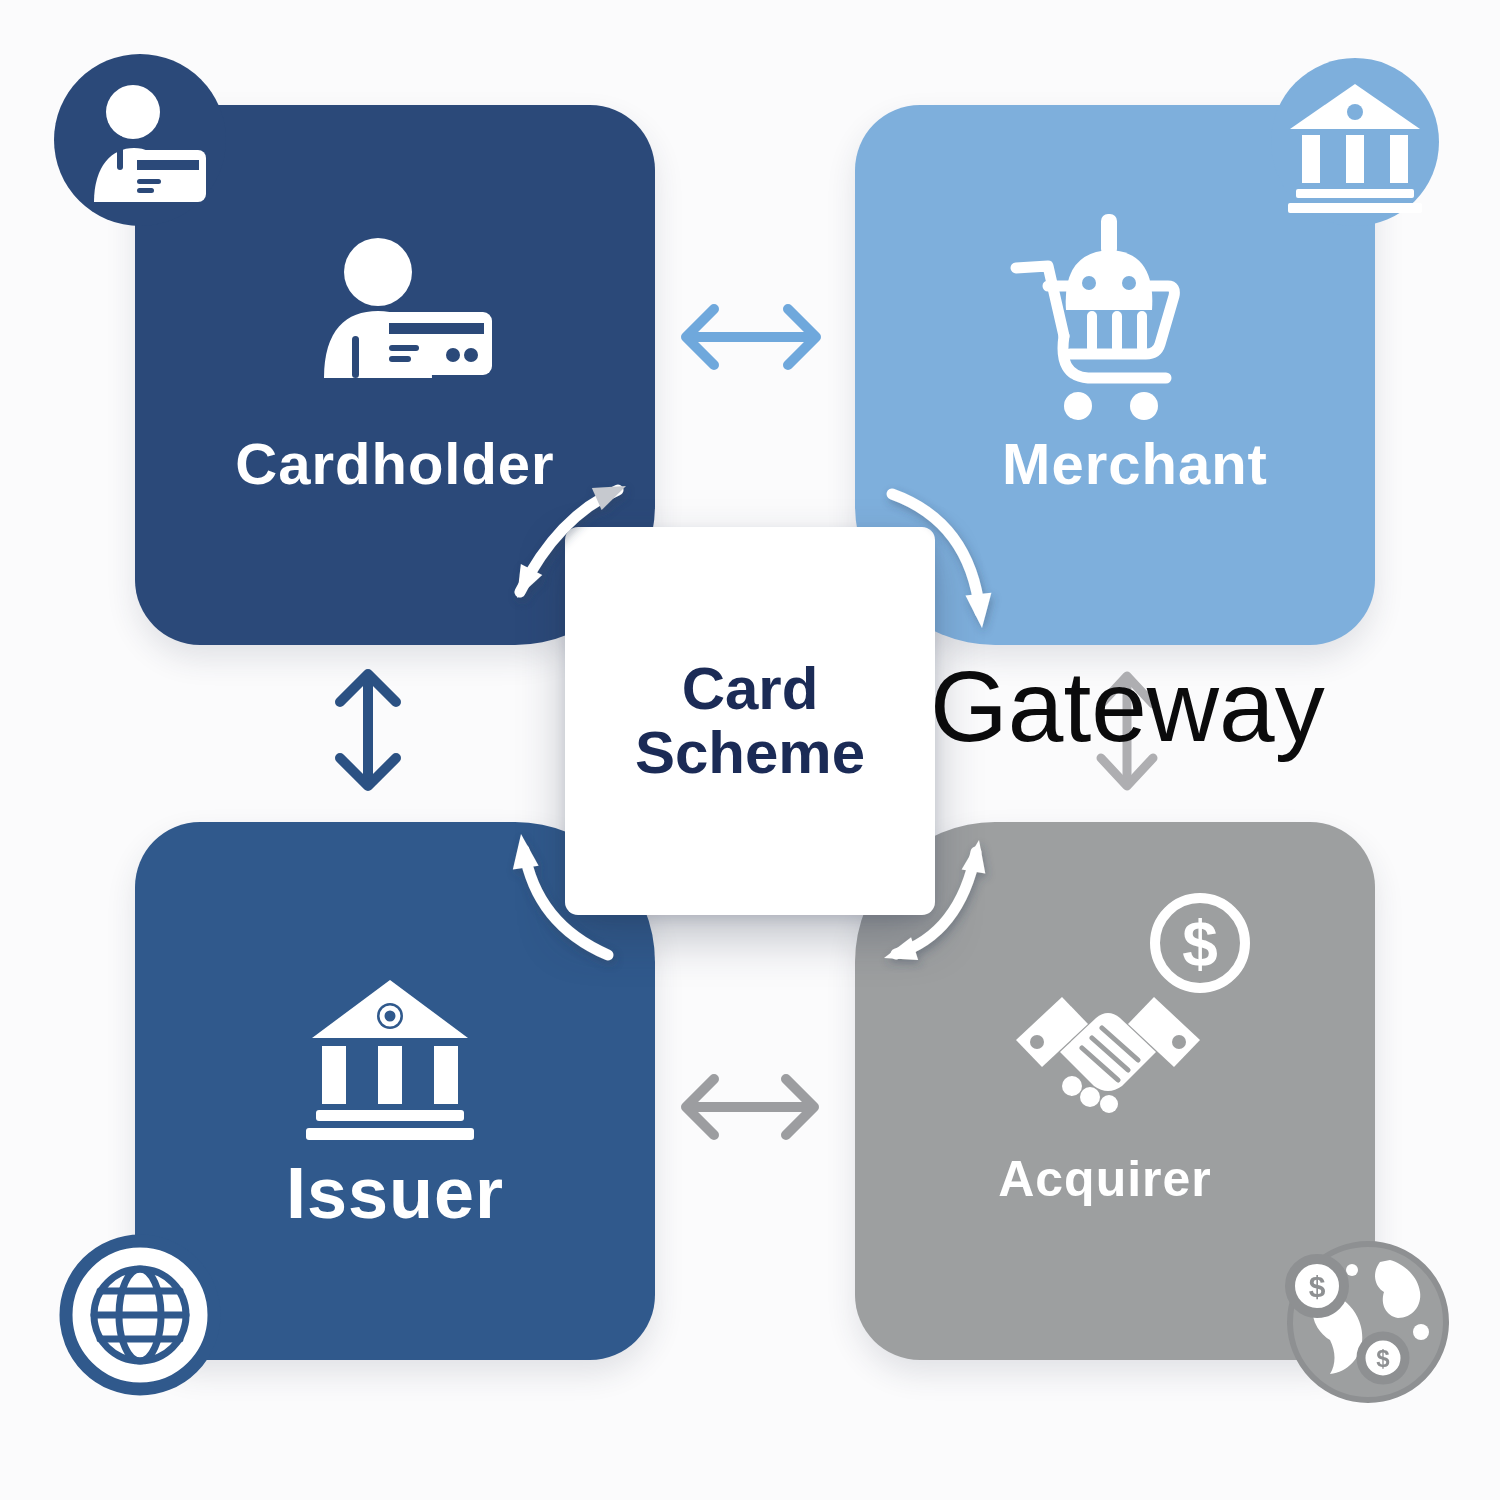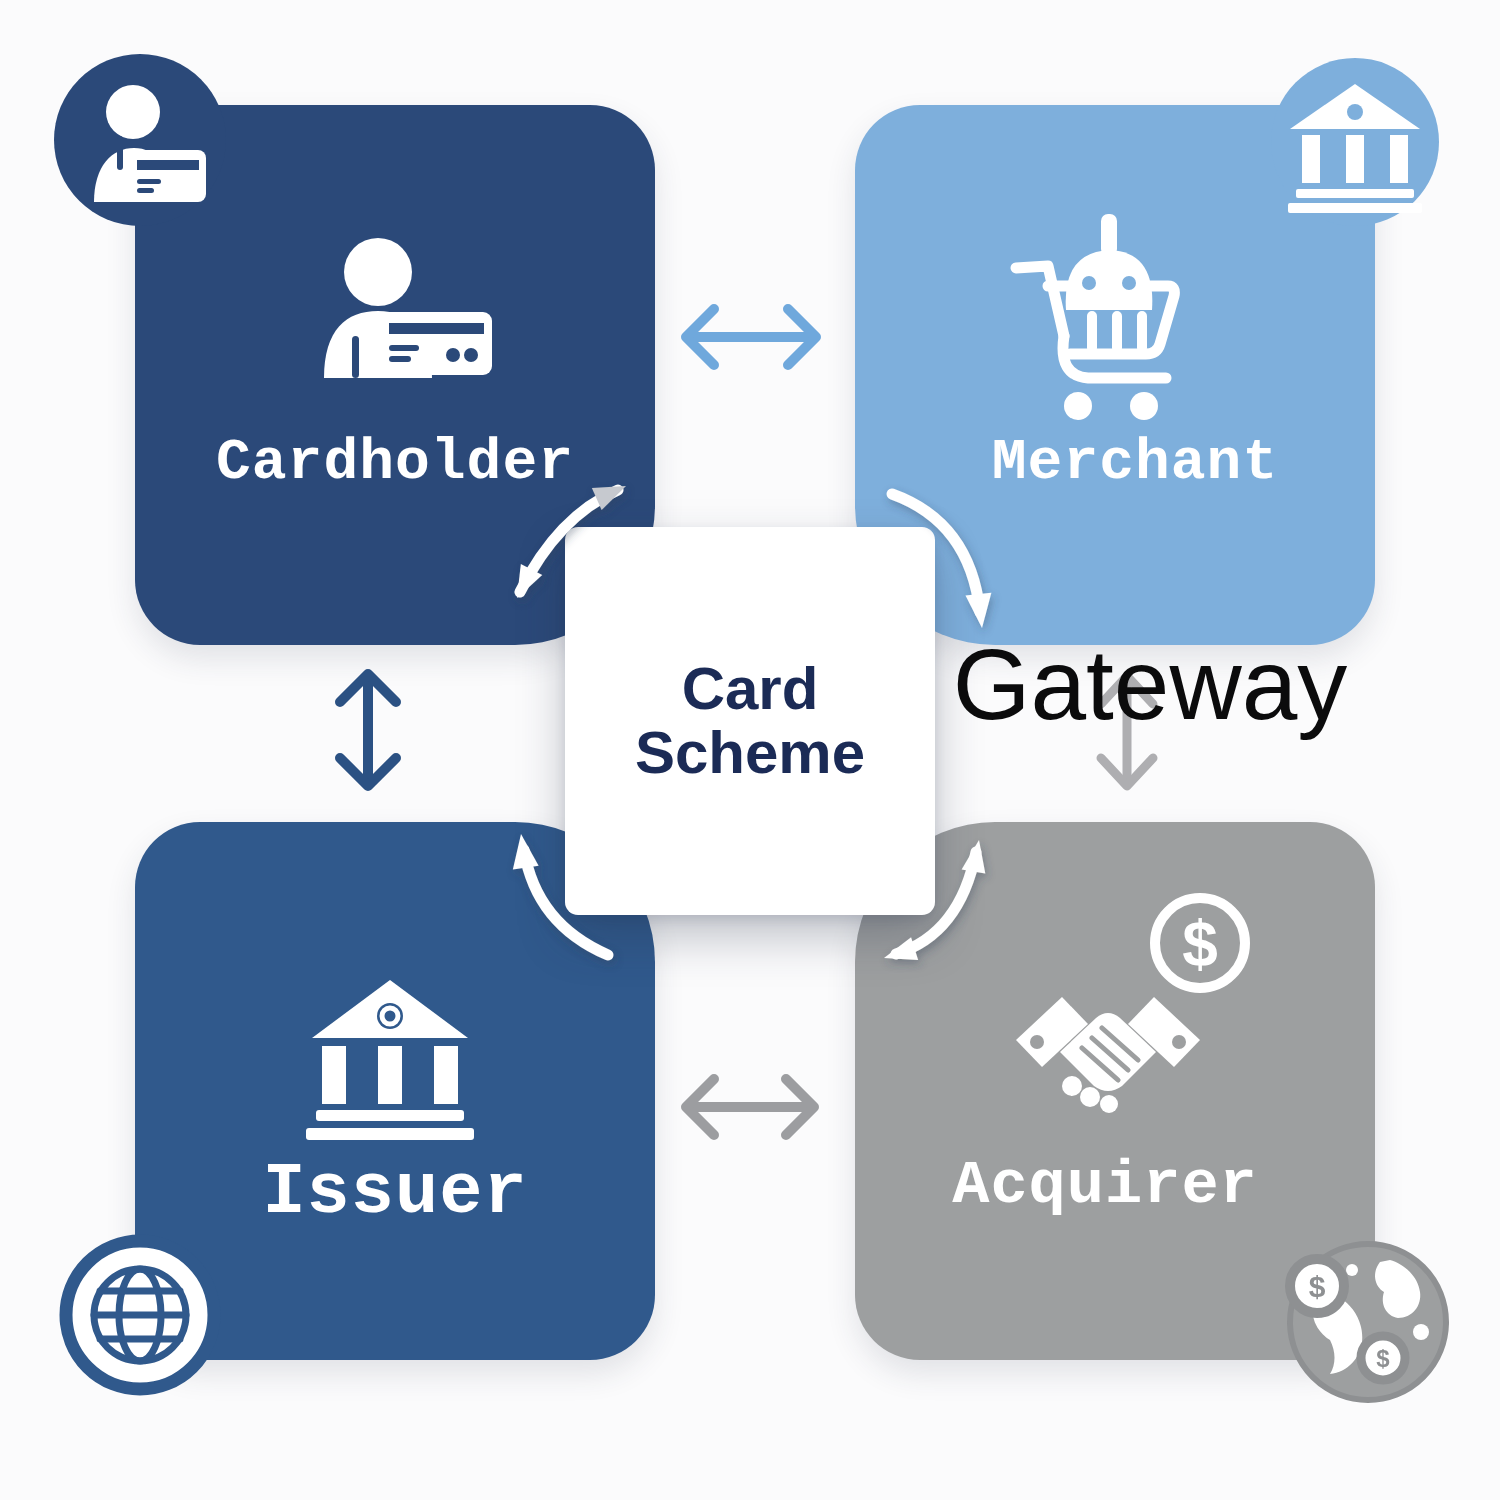--- a/index.html
+++ b/index.html
@@ -12,27 +12,27 @@
   .box-cardholder{left:135px;top:105px;width:520px;height:540px;background:#2B4979;border-radius:65px 65px 140px 65px;}
   .box-merchant{left:855px;top:105px;width:520px;height:540px;background:#7EAFDC;border-radius:65px 65px 65px 140px;}
   .box-issuer{left:135px;top:822px;width:520px;height:538px;background:#30598C;border-radius:65px 140px 65px 65px;}
   .box-acquirer{left:855px;top:822px;width:520px;height:538px;background:#9D9FA0;border-radius:140px 65px 65px 65px;}
   .center-box{
     position:absolute;left:565px;top:527px;width:370px;height:388px;background:#ffffff;
     border-radius:13px;box-shadow:0 22px 48px rgba(35,45,70,.28), 0 5px 12px rgba(35,45,70,.12);
     display:flex;flex-direction:column;align-items:center;justify-content:center;
   }
   .center-box .line{font-size:60px;font-weight:bold;color:#1B2B56;line-height:1.06;letter-spacing:0;}
-  .node-label{position:absolute;text-align:center;color:#ffffff;font-weight:bold;letter-spacing:1px;font-family:Liberation Mono, monospace;}
+  .node-label{position:absolute;text-align:center;color:#ffffff;font-weight:bold;letter-spacing:1px;}
   .lbl-cardholder{left:135px;top:430px;width:520px;font-size:58px;}
   .lbl-merchant{left:855px;top:430px;width:560px;font-size:58px;}
   .lbl-issuer{left:135px;top:1152px;width:520px;font-size:72px;}
-  .lbl-acquirer{left:855px;top:1150px;width:500px;font-size:62px;}
+  .lbl-acquirer{left:855px;top:1150px;width:500px;font-size:50px;}
   .gateway-label{
-    position:absolute;left:930px;top:634px;width:440px;text-align:center;
+    position:absolute;left:930px;top:656px;width:440px;
     font-size:100px;font-weight:400;color:#0b0b0c;line-height:1;letter-spacing:0px;
   }
   svg.overlay{position:absolute;left:0;top:0;pointer-events:none;}
   .coin-text{font-family:"Liberation Sans",sans-serif;font-weight:bold;}
 </style>
 </head>
 <body>
 
 <div class="canvas">
 

